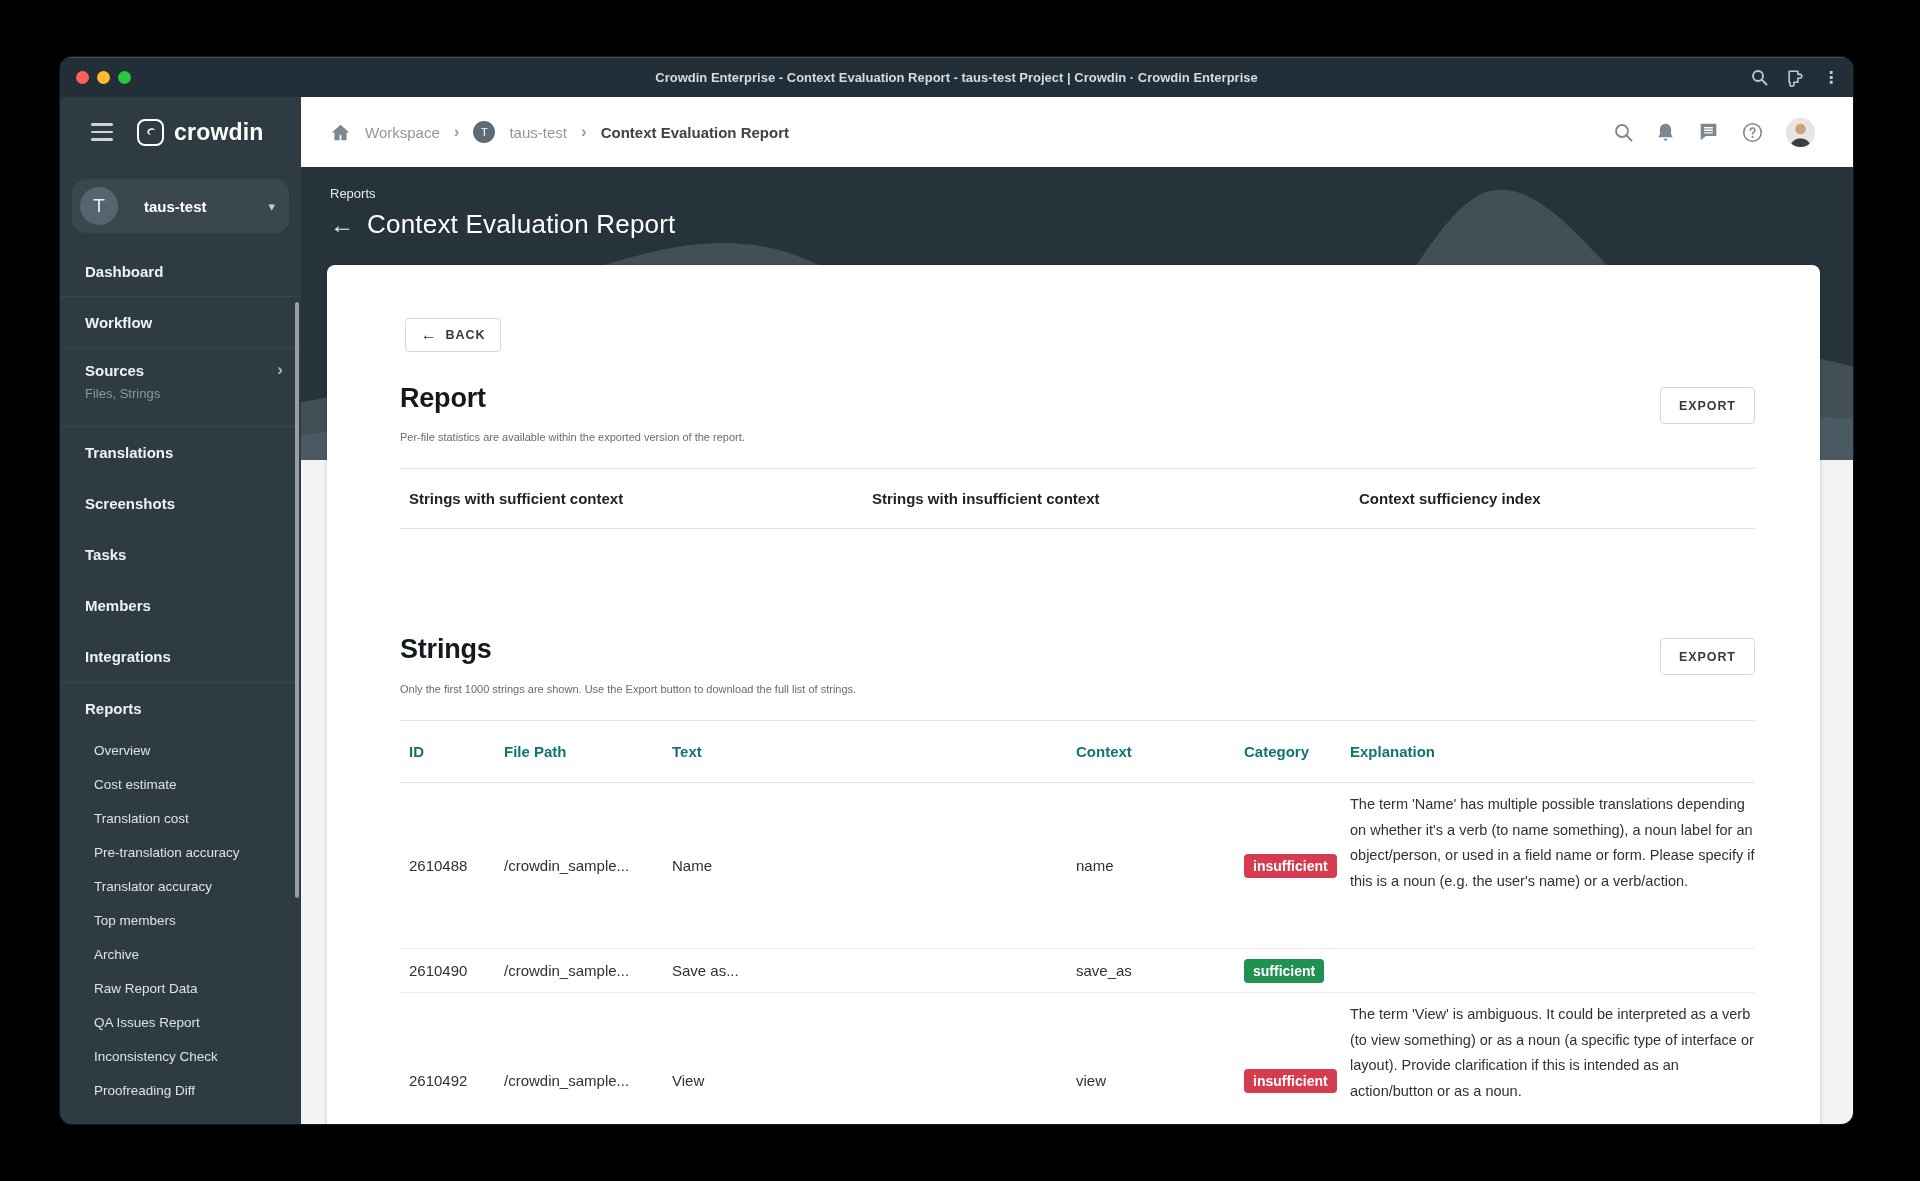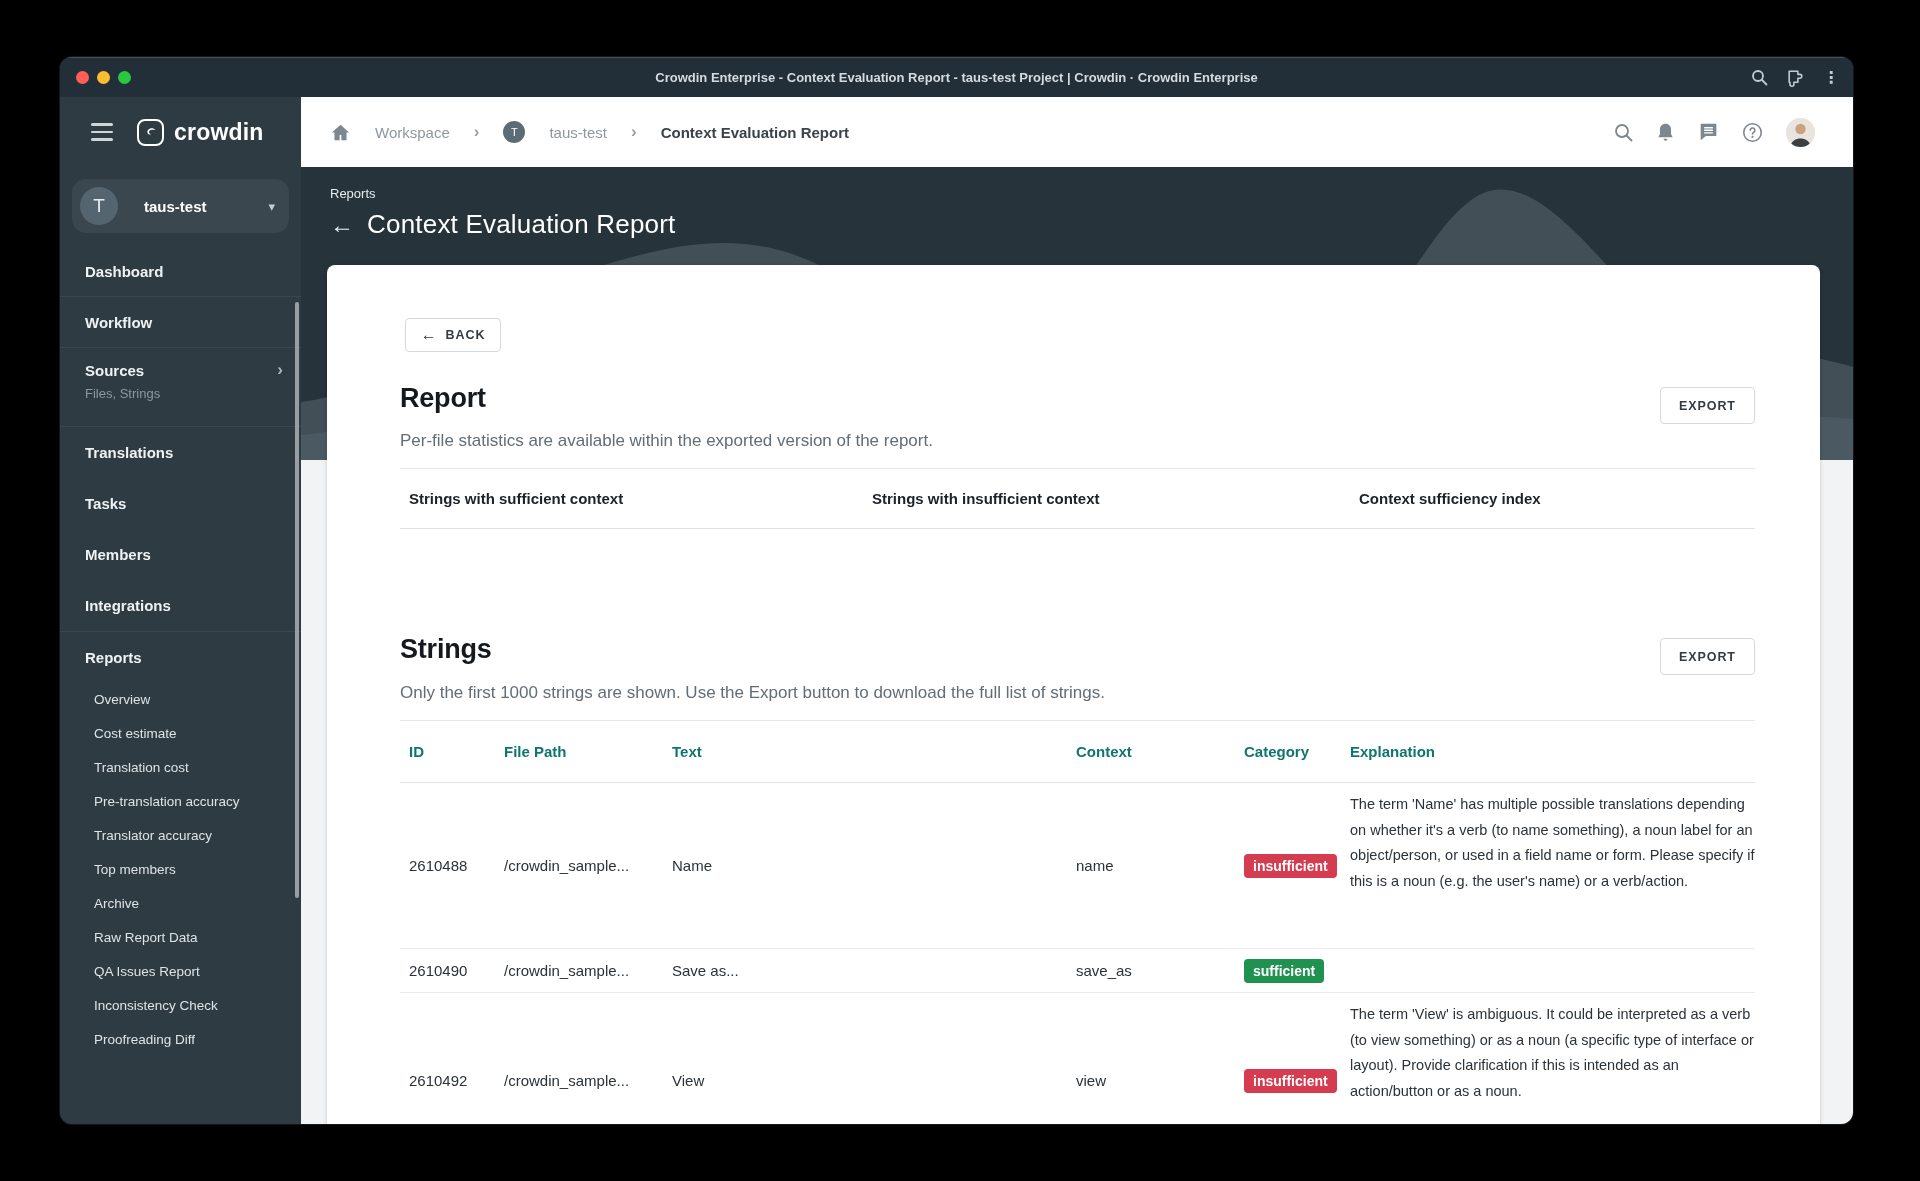--- a/index.html
+++ b/index.html
@@ -45,21 +45,21 @@
   .nav-group .row1 { display:flex; align-items:center; color:#eef2f4; font-size:15px; font-weight:600; }
   .nav-group .chev { margin-left:auto; color:#aeb7bc; font-size:17px; }
   .nav-group .row2 { color:#8d979d; font-size:13px; margin-top:6px; }
   .subnav-item { height:34px; display:flex; align-items:center; padding-left:34px; color:#dde3e6; font-size:13.5px; cursor:pointer; }
   .sb-scroll { position:absolute; right:2px; top:205px; width:4px; height:596px; background:#a9b1b6; border-radius:2px; opacity:.85; cursor:pointer; }
 
   
   .main { position:absolute; left:241px; top:40px; right:0; bottom:0; background:#f2f3f4; overflow:hidden; }
 
   .header-bar { position:absolute; left:0; top:0; right:0; height:70px; background:#fff; display:flex; align-items:center; padding:0 38px 0 29px; z-index:10; }
-  .crumbs { display:flex; align-items:center; gap:24px; }
+  .crumbs { display:flex; align-items:center; gap:14px; }
   .crumb-gray { color:#8f979c; font-size:15px; cursor:pointer; }
   .crumb-chev { color:#9aa1a6; font-size:17px; font-weight:600; }
   .crumb-avatar { width:22px; height:22px; border-radius:50%; background:#5c6c76; color:#fff; font-size:11px; display:flex; align-items:center; justify-content:center; }
   .crumb-current { color:#3b4349; font-size:15px; font-weight:600; }
   .hdr-icons { margin-left:auto; display:flex; align-items:center; gap:23px; }
   .hdr-icons svg { display:block; cursor:pointer; }
   .hdr-avatar { width:29px; height:29px; border-radius:50%; overflow:hidden; background:#e9eaeb; cursor:pointer; }
 
   .hero { position:absolute; left:0; top:70px; right:0; height:293px; background:#26333b; overflow:hidden; }
   .hero svg.waves { position:absolute; left:0; bottom:0; }
@@ -74,21 +74,21 @@
   .btn { display:inline-flex; align-items:center; justify-content:center; gap:8px; background:#fff;
     border:1px solid #d4d8db; border-radius:4px; color:#343c43; font-size:12.5px; font-weight:700;
     letter-spacing:.9px; cursor:pointer; }
   .back-btn { position:absolute; left:78px; top:53px; width:96px; height:34px; }
   .back-arrow { font-size:16px; font-weight:400; }
   .export-btn1 { position:absolute; right:65px; top:122px; width:95px; height:37px; }
   .export-btn2 { position:absolute; right:65px; top:373px; width:95px; height:37px; }
 
   .h2 { position:absolute; left:73px; font-size:27px; font-weight:700; color:#14191e; letter-spacing:-.2px; }
   .h2-report { top:118px; } .h2-strings { top:369px; }
-  .sub { position:absolute; left:73px; font-size:17px; color:#626d75; }
+  .sub { position:absolute; left:73px; font-size:11px; color:#626d75; }
   .sub-report { top:166px; } .sub-strings { top:418px; }
 
   .stats-table { position:absolute; left:73px; right:65px; top:203px; border-top:1px solid #e4e6e8; }
   .stats-head { display:grid; grid-template-columns:463px 487px 1fr; padding-left:9px; height:60px;
     align-items:center; border-bottom:1px solid #dfe2e4; font-size:15px; font-weight:700; color:#1c2228; }
   .stats-vals { display:grid; grid-template-columns:463px 487px 1fr; padding-left:9px; height:44px;
     align-items:center; border-bottom:1px solid #e9ebec; font-size:15px; color:#2b3238; }
 
   .str-table { position:absolute; left:73px; right:65px; top:455px; border-top:1px solid #e4e6e8; }
   .str-grid { display:grid; grid-template-columns:95px 168px 404px 168px 106px 1fr; padding-left:9px; align-items:center; }
@@ -161,20 +161,23 @@
         <div class="row1">
             <span>Sources</span>
           <span class="chev">›</span>
           </div>
         <div class="row2">Files, Strings</div>
       </div>
       <div class="nav-item">
           <span>Translations</span>
         </div>
       <div class="nav-item">
+          <span>Screenshots</span>
+        </div>
+      <div class="nav-item">
           <span>Tasks</span>
         </div>
       <div class="nav-item">
           <span>Members</span>
         </div>
       <div class="nav-item">
           <span>Integrations</span>
         </div>
       <div class="nav-item sep-t">
           <span>Reports</span>

